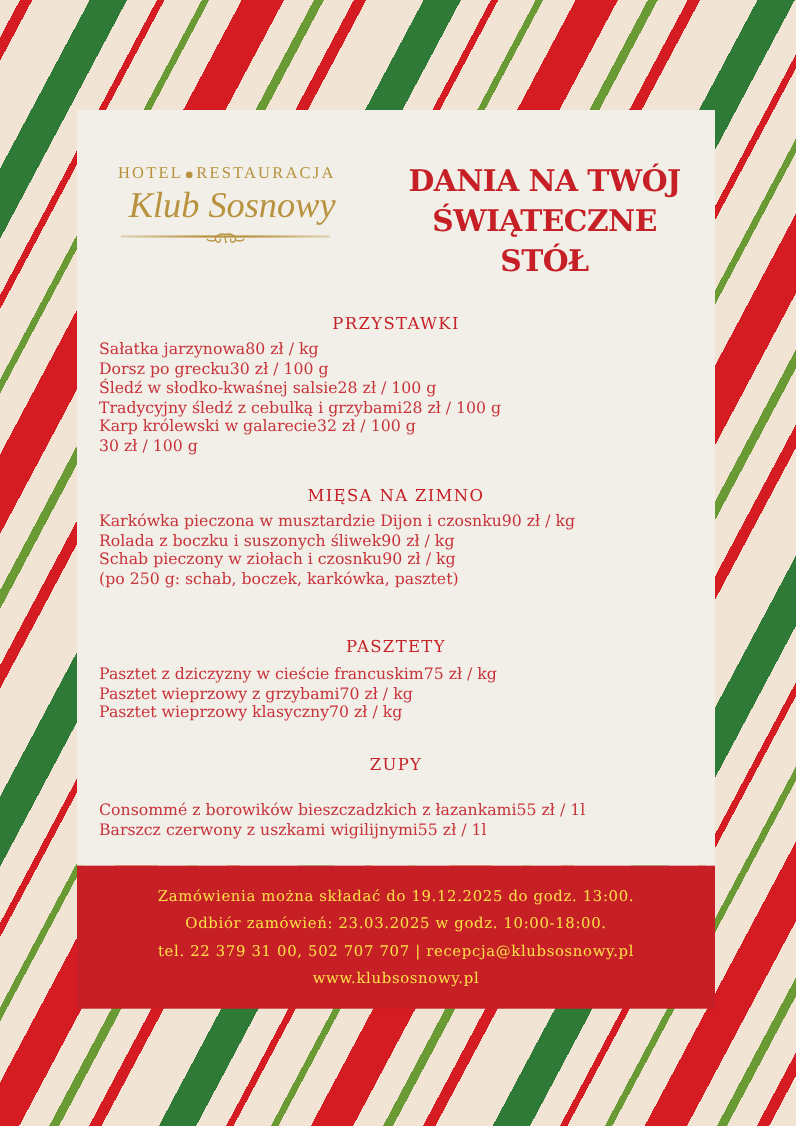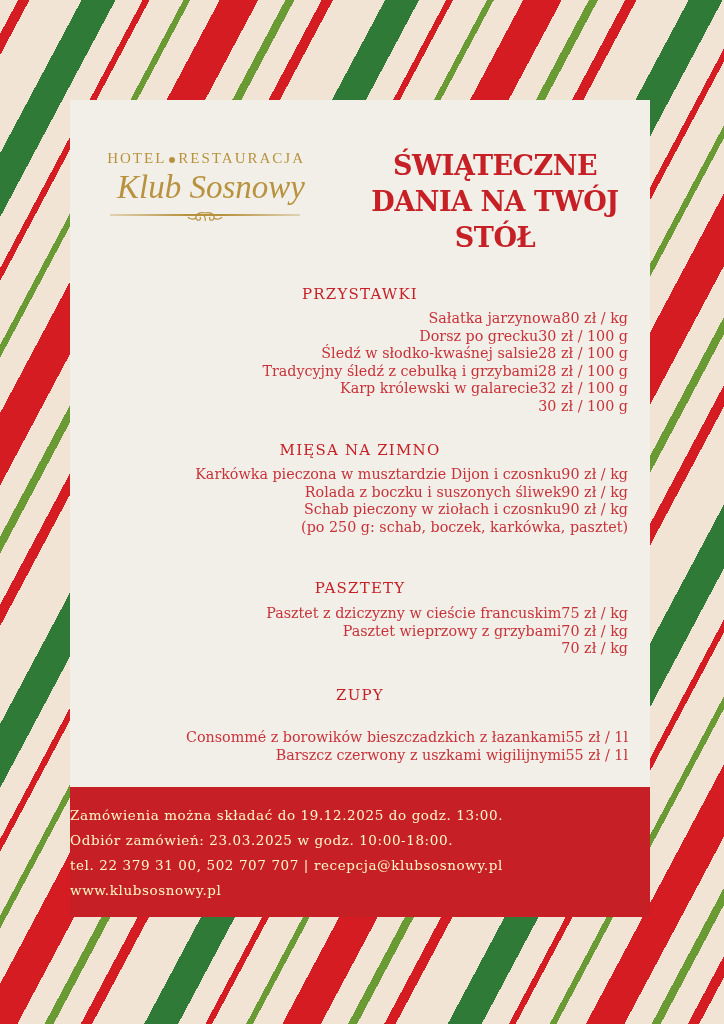--- a/index.html
+++ b/index.html
@@ -24,22 +24,23 @@
         #f2e4d4 190px, #f2e4d4 214px,
         #2e7a36 214px, #2e7a36 244px,
         #f2e4d4 244px, #f2e4d4 268px);
   }
   .panel {
     position:absolute; left:70px; top:100px; width:580px; height:687px;
     background:#f1efe7;
   }
   .footer {
     position:absolute; left:70px; top:787px; width:580px; height:130px;
-    background:#c62026; color:#fef9c3;
+    background:#c62026; color:#fde047;
     font-family:"DejaVu Serif", serif; font-size:13.5px; letter-spacing:0.6px;
+    text-align:center;
     display:flex; flex-direction:column; justify-content:center; gap:9px;
   }
   .logo {
     position:absolute; left:105px; top:150px; width:200px; text-align:right;
     color:#b8923e; font-family:"Liberation Serif", serif;
   }
   .logo .top { font-size:15px; letter-spacing:2px; white-space:nowrap; }
   .logo .dot { display:inline-block; width:6px; height:6px; border-radius:50%; background:#b8923e; vertical-align:middle; margin:0 3px; }
   .logo .name { font-size:33px; font-style:italic; margin-top:2px; white-space:nowrap; }
   .logo .rule { margin:4px auto 0; width:190px; height:14px; position:relative; }
@@ -53,21 +54,21 @@
   }
   .section-title {
     position:absolute; left:90px; width:540px; text-align:center;
     color:#c62026; font-family:"DejaVu Serif", serif; font-weight:normal;
     font-size:15px; letter-spacing:1.2px;
   }
   .items {
     position:absolute; left:90px; width:538px;
     color:#c8323a; font-family:"DejaVu Serif", serif; font-size:14.3px; line-height:17.5px;
   }
-  .row { display:flex; justify-content:flex-end; white-space:nowrap; }
+  .row { display:flex; justify-content:flex-start; white-space:nowrap; }
   .row .price { text-align:right; }
 </style>
 </head>
 <body>
 
 <div class="stripes"></div>
 
 <div class="panel"></div>
 
 <div class="logo">
@@ -77,22 +78,22 @@
   <div class="name">Klub Sosnowy</div>
   <div class="rule">
     <div class="line"></div>
     <svg width="40" height="14" viewBox="0 0 40 14">
       <path d="M20 3 C15 2 10 4 11 8 C12 12 17 10 15 7 M20 3 C25 2 30 4 29 8 C28 12 23 10 25 7 M11 8 C8 10 4 9 3 7 M29 8 C32 10 36 9 37 7 M20 5 C18 8 22 8 20 11" stroke="#b8923e" stroke-width="1.2" fill="none"></path>
     </svg>
   </div>
 </div>
 
 <div class="title">
+  <div>DANIA NA TWÓJ</div>
   <div>ŚWIĄTECZNE</div>
-  <div>DANIA NA TWÓJ</div>
   <div>STÓŁ</div>
 </div>
 
 <div class="section-title" style="top:285px">PRZYSTAWKI</div>
 <div class="items" style="top:310px">
   <div class="row">
       <span>Sałatka jarzynowa</span>
       <span class="price">80 zł / kg</span>
     </div>
   <div class="row">
@@ -140,20 +141,21 @@
 <div class="items" style="top:605px">
   <div class="row">
       <span>Pasztet z dziczyzny w cieście francuskim</span>
       <span class="price">75 zł / kg</span>
     </div>
   <div class="row">
       <span>Pasztet wieprzowy z grzybami</span>
       <span class="price">70 zł / kg</span>
     </div>
   <div class="row">
+      <span>Pasztet wieprzowy klasyczny</span>
       <span class="price">70 zł / kg</span>
     </div>
 </div>
 
 <div class="section-title" style="top:686px">ZUPY</div>
 <div class="items" style="top:729px">
   <div class="row">
       <span>Consommé z borowików bieszczadzkich z łazankami</span>
       <span class="price">55 zł / 1l</span>
     </div>

